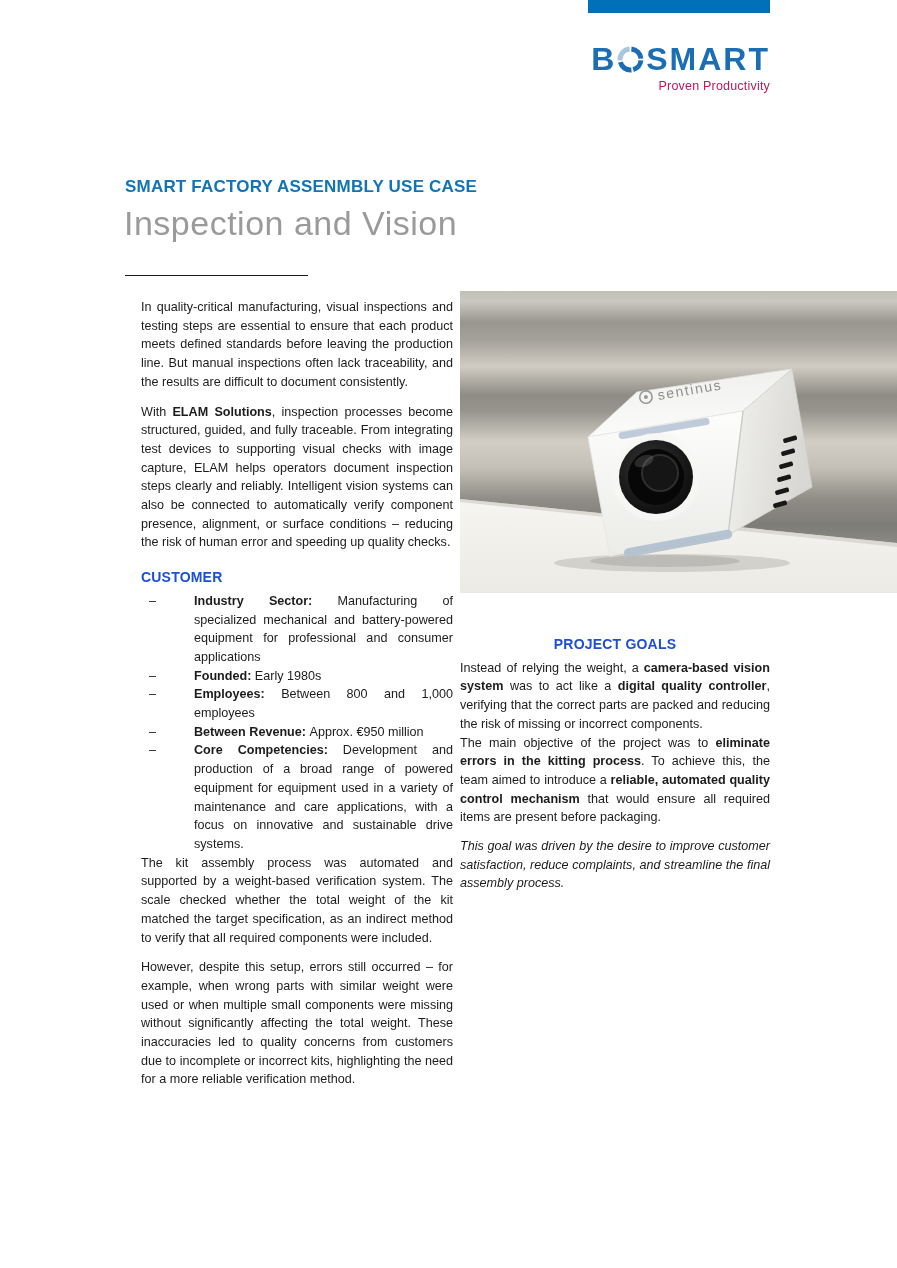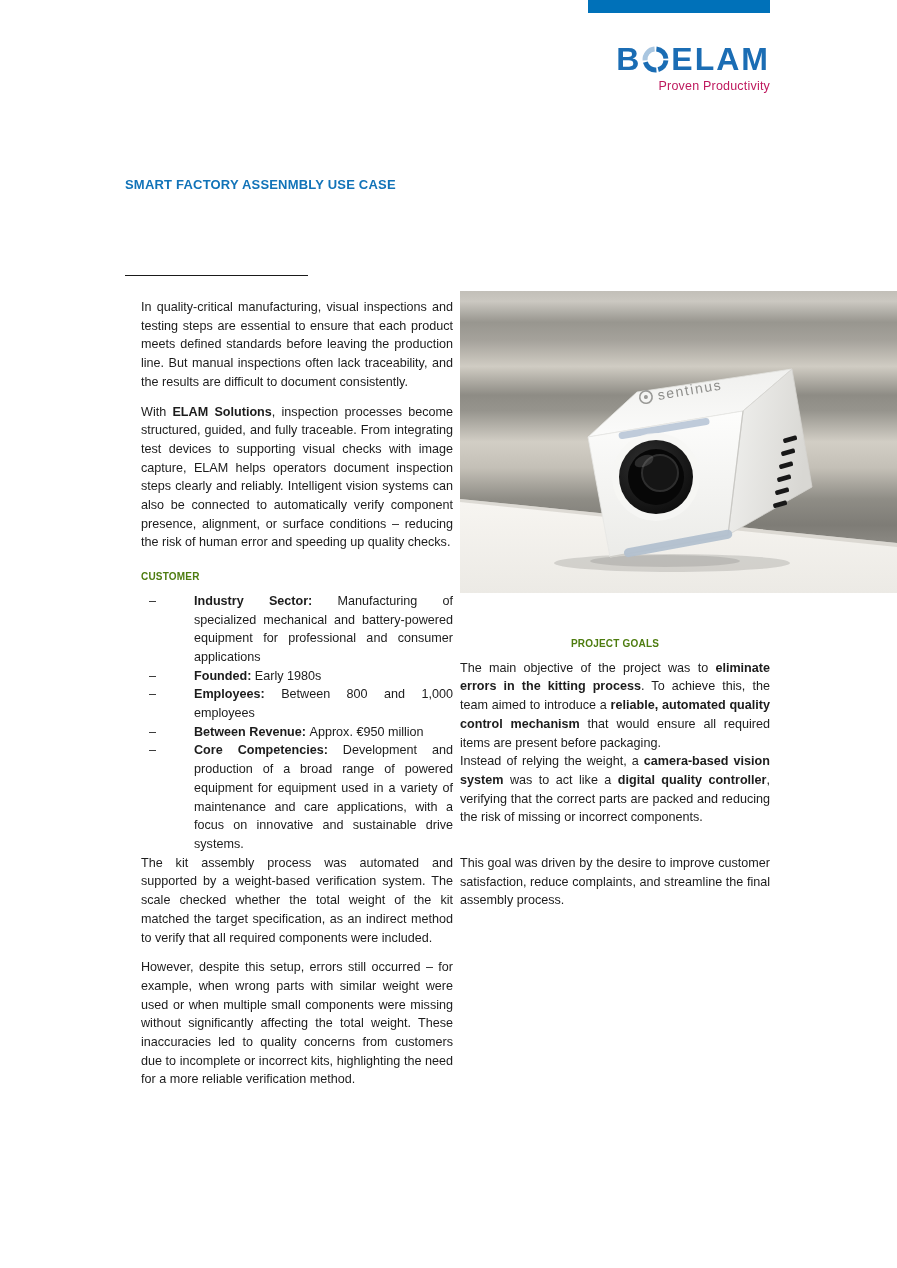--- a/index.html
+++ b/index.html
@@ -17,38 +17,38 @@
     display:flex; align-items:center; justify-content:flex-end; gap:1px;
     color:#1b6db4; font-weight:bold; font-size:32px; letter-spacing:2px; line-height:34px;
     white-space:nowrap;
   }
   .logo-mark { width:27px; height:27px; margin:0 1px 0 0; flex:0 0 auto; }
   .tagline { font-size:12.5px; color:#be185d; letter-spacing:0.2px; margin-top:3px; }
 
   
   .kicker {
     position:absolute; left:125px; top:177px; width:480px;
-    color:#1173b8; font-weight:bold; font-size:13px; letter-spacing:0.2px;
+    color:#1173b8; font-weight:bold; font-size:17px; letter-spacing:0.2px;
   }
   .page-title {
     position:absolute; left:124px; top:204px; width:520px;
     color:#9a9a9a; font-size:34px; font-weight:normal; letter-spacing:0.5px;
   }
   .title-rule { position:absolute; left:125px; top:275px; width:183px; height:0; border-top:1.6px solid #1a1a1a; }
 
   
   .col { font-size:12.6px; line-height:18.7px; text-align:justify; color:#1c1c1c; }
   .left-col  { position:absolute; left:141px; top:298px;  width:312px; }
   .right-txt { position:absolute; left:460px; top:635px; width:310px; }
   .col p { margin:0 0 11px 0; }
   .col p.tight { margin-bottom:0; }
-  .col p.gap-top { margin-top:27px; }
+  .col p.gap-top { margin-top:10px;font-style:italic; }
   .b { font-weight:bold; }
   .sec-h {
-    color:#4d7c0f; font-weight:bold; font-size:10px; letter-spacing:0.2px;
+    color:#1d4ed8; font-weight:bold; font-size:14px; letter-spacing:0.2px;
     margin:16px 0 5px 0; text-align:left;
   }
   .sec-h.first { margin-top:0;text-align:center; }
 
   .bullets { list-style:none; }
   .bullet { display:flex; }
   .bullet .dash { flex:0 0 19px; padding-left:8px; }
   .bullet .btxt { flex:1; text-align:justify;margin-left:34px; }
 
   
@@ -63,26 +63,27 @@
   <div class="top-bar"></div>
   <div class="brand">
     <div class="logo-row">
       <span>B</span>
       <svg class="logo-mark" viewBox="0 0 36 36">
         <path d="M16.8 4.05 A14 14 0 0 0 4.05 19.2" fill="none" stroke="#a9c6e0" stroke-width="6.6"></path>
         <path d="M4.48 21.6 A14 14 0 0 0 19.2 32" fill="none" stroke="#1b6db4" stroke-width="6.6"></path>
         <path d="M21.6 31.5 A14 14 0 0 0 31.9 19.2" fill="none" stroke="#1b6db4" stroke-width="6.6"></path>
         <path d="M31.9 16.8 A14 14 0 0 0 19.2 4.05" fill="none" stroke="#1b6db4" stroke-width="6.6"></path>
       </svg>
-      <span>ELAM</span>
+      <span>SMART</span>
     </div>
     <div class="tagline">Proven Productivity</div>
   </div>
 
   <div class="kicker">SMART FACTORY ASSENMBLY USE CASE</div>
+  <h1 class="page-title">Inspection and Vision</h1>
   <div class="title-rule"></div>
 
   <div class="col left-col">
     <p><span>In quality-critical manufacturing, visual inspections and testing steps are essential to ensure that each product meets defined standards before leaving the production line. But manual inspections often lack traceability, and the results are difficult to document consistently.</span></p>
     <p><span>With </span><span class="b">ELAM Solutions</span><span>, inspection processes become structured, guided, and fully traceable. From integrating test devices to supporting visual checks with image capture, ELAM helps operators document inspection steps clearly and reliably. Intelligent vision systems can also be connected to automatically verify component presence, alignment, or surface conditions – reducing the risk of human error and speeding up quality checks.</span></p>
 
     <div class="sec-h">CUSTOMER</div>
     <ul class="bullets">
       <li class="bullet">
         <span class="dash">–</span>
@@ -194,18 +195,18 @@
           <rect x="317" y="185" width="14" height="4.6" rx="1.5" transform="rotate(-16 324 187)"></rect>
           <rect x="315" y="198" width="14" height="4.6" rx="1.5" transform="rotate(-16 322 200)"></rect>
           <rect x="313" y="211" width="14" height="4.6" rx="1.5" transform="rotate(-16 320 213)"></rect>
         </g>
       </g>
     </svg>
   </div>
 
   <div class="col right-txt">
     <div class="sec-h first">PROJECT GOALS</div>
+    <p class="tight"><span>Instead of relying the weight, a </span><span class="b">camera-based vision system</span><span> was to act like a </span><span class="b">digital quality controller</span><span>, verifying that the correct parts are packed and reducing the risk of missing or incorrect components.</span></p>
     <p class="tight"><span>The main objective of the project was to </span><span class="b">eliminate errors in the kitting process</span><span>. To achieve this, the team aimed to introduce a </span><span class="b">reliable, automated quality control mechanism</span><span> that would ensure all required items are present before packaging.</span></p>
-    <p class="tight"><span>Instead of relying the weight, a </span><span class="b">camera-based vision system</span><span> was to act like a </span><span class="b">digital quality controller</span><span>, verifying that the correct parts are packed and reducing the risk of missing or incorrect components.</span></p>
     <p class="gap-top"><span>This goal was driven by the desire to improve customer satisfaction, reduce complaints, and streamline the final assembly process.</span></p>
   </div>
 
 </div>
 
 </body></html>

